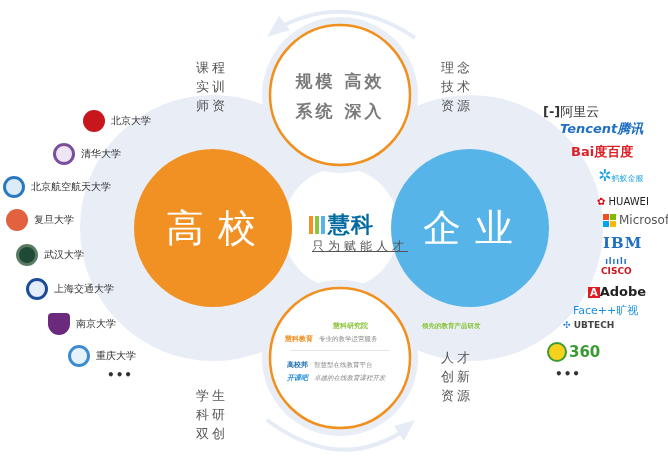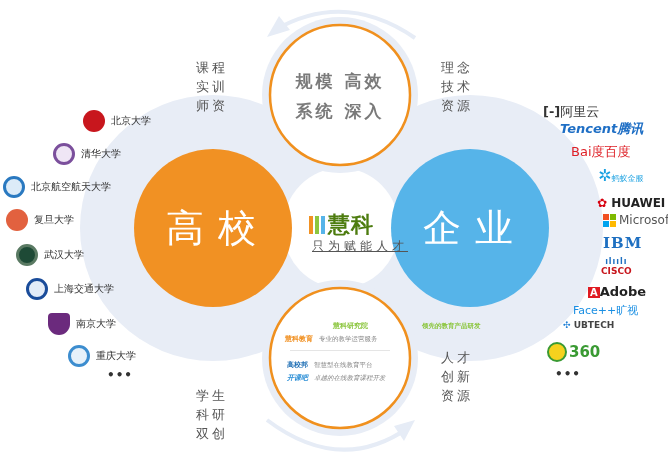--- a/index.html
+++ b/index.html
@@ -11,21 +11,21 @@
                   text-align:center; white-space:nowrap; }
   .side-text { position:absolute; font-size:13px; line-height:19px; color:#555; letter-spacing:3px; text-align:center; width:60px; }
   .top-text { position:absolute; font-size:17px; font-weight:bold; color:#7a7a7a; letter-spacing:3px; line-height:30px; text-align:center; width:130px; }
   .uni { position:absolute; display:flex; align-items:center; gap:6px; font-size:10px; color:#333; white-space:nowrap; }
   .uni .seal { width:22px; height:22px; border-radius:50%; display:inline-block; position:relative; box-sizing:border-box; }
   .ellipsis { position:absolute; font-size:12px; font-weight:bold; color:#333; letter-spacing:1px; }
   .brand { position:absolute; white-space:nowrap; }
   .logo-main { position:absolute; display:flex; align-items:center; }
   .bars { display:inline-flex; gap:2px; margin-right:3px; }
   .bars span { display:inline-block; width:4px; height:18px; }
-  .logo-text { font-size:22px; font-weight:bold; color:#4d7c0f; letter-spacing:1px; }
+  .logo-text { font-size:22px; font-weight:bold; color:#0369a1; letter-spacing:1px; }
   .logo-sub { position:absolute; font-size:12px; color:#555; letter-spacing:4px;text-decoration:underline; }
   .prod-row { position:absolute; display:flex; align-items:center; font-size:6.5px; white-space:nowrap; }
   .prod-logo { font-size:7px; font-weight:bold; margin-right:6px; }
 </style>
 </head>
 <body>
 
 <svg class="bg" width="668" height="460" viewBox="0 0 668 460">
   <defs>
     <marker id="arrowhead" markerWidth="10" markerHeight="10" refX="4" refY="5" orient="auto">
@@ -146,25 +146,25 @@
     <span>重庆大学</span>
   </div>
   <div class="ellipsis" style="left:107px; top:368px;">•••</div>
 </div>
 
 <div>
   <div class="brand" style="left:543px; top:103px; font-size:13px; color:#333;">
     <span style="font-weight:bold;">[-]</span><span>阿里云</span>
   </div>
   <div class="brand" style="left:560px; top:120px; font-size:13px; font-style:italic; font-weight:bold; color:#1f6fc5;">Tencent腾讯</div>
-  <div class="brand" style="left:571px; top:143px; font-size:13px; font-weight:normal; color:#de1f26;">Bai度百度</div>
+  <div class="brand" style="left:571px; top:143px; font-size:13px; font-weight:bold; color:#de1f26;">Bai度百度</div>
   <div class="brand" style="left:598px; top:166px; font-size:8px; color:#1aa1e1;">
     <span style="font-size:16px;">✲</span><span>蚂蚁金服</span>
   </div>
-  <div class="brand" style="left:597px; top:196px; font-size:12px; font-weight:bold; color:#222;">
+  <div class="brand" style="left:597px; top:196px; font-size:10px; font-weight:normal; color:#222;">
     <span style="color:#d7000f;">✿</span> <span>HUAWEI</span>
   </div>
   <div class="brand" style="left:603px; top:213px; font-size:12px; color:#555;">
     <span style="display:inline-grid; grid-template-columns:6px 6px; gap:1px; vertical-align:middle; margin-right:3px;">
       <span style="width:6px;height:6px;background:#f25022;"></span>
         <span style="width:6px;height:6px;background:#7fba00;"></span>
       <span style="width:6px;height:6px;background:#00a4ef;"></span>
         <span style="width:6px;height:6px;background:#ffb900;"></span>
     </span><span>Microsoft</span>
   </div>

